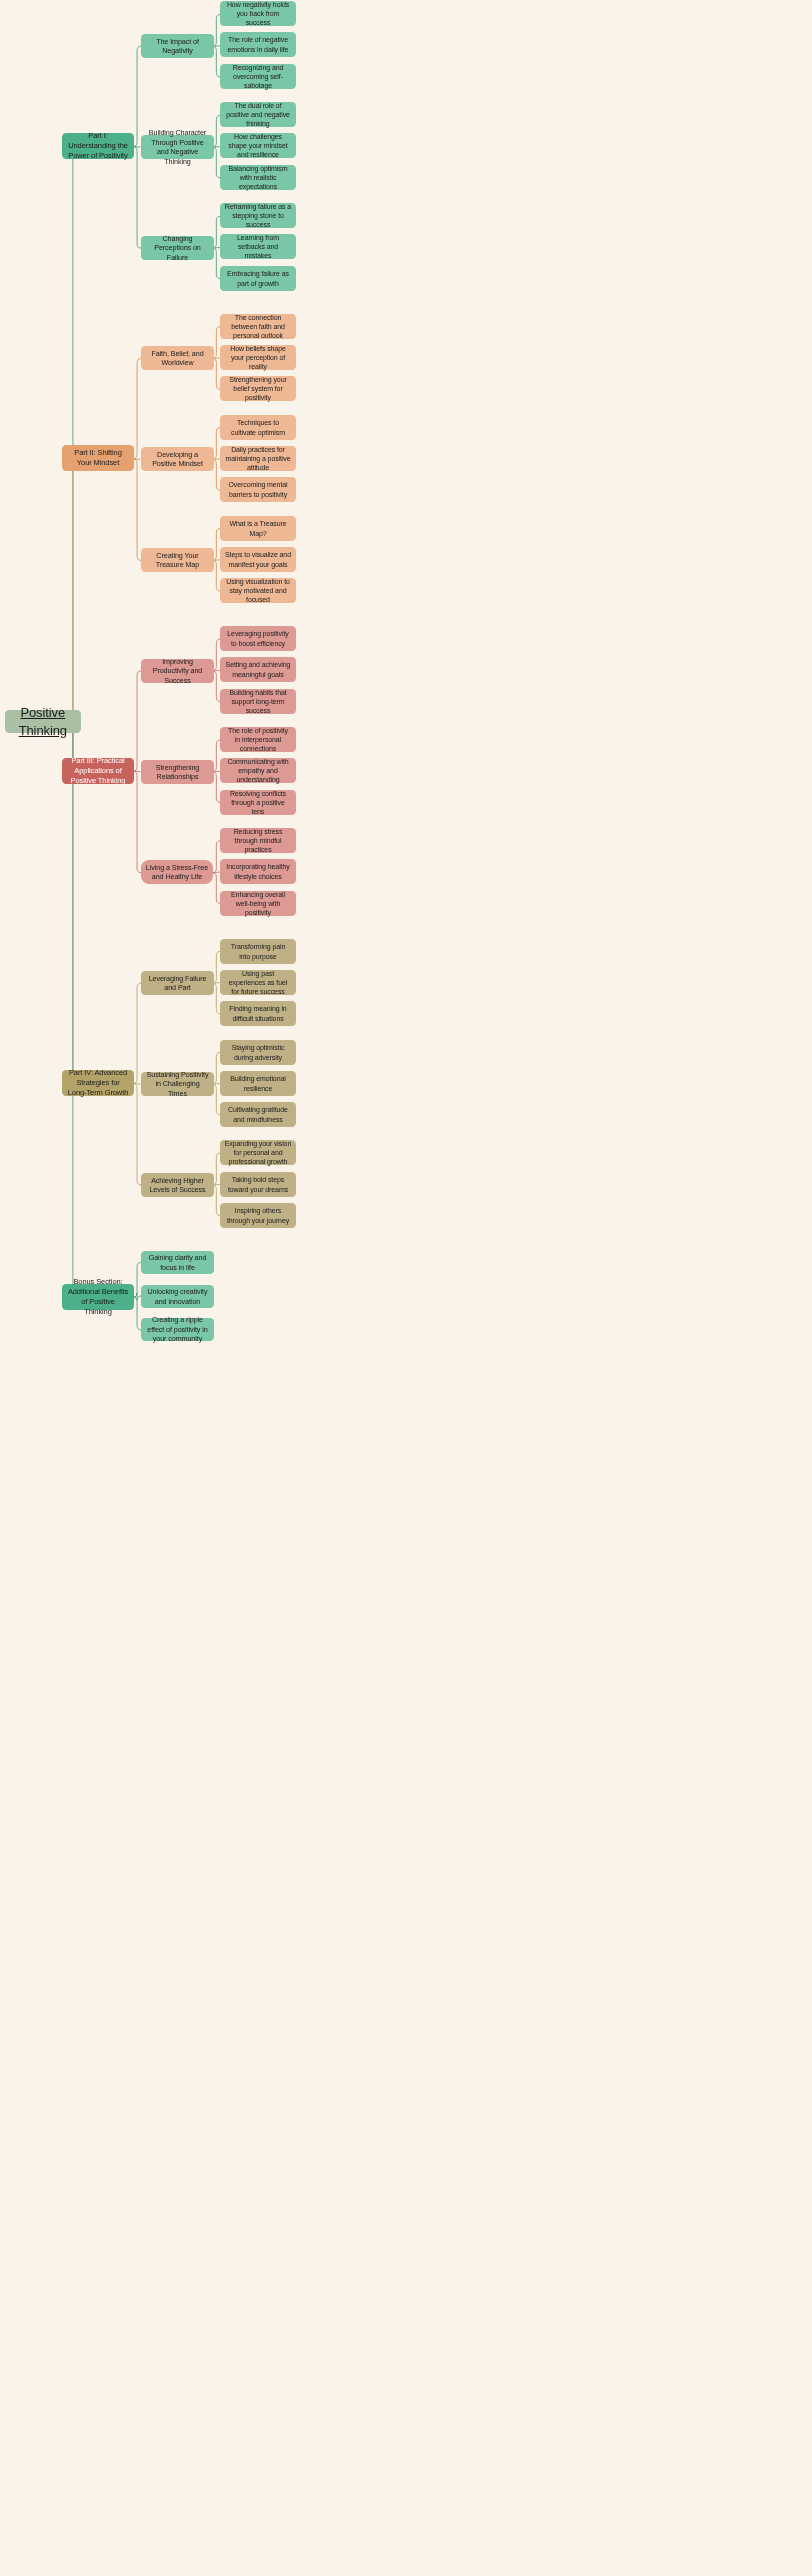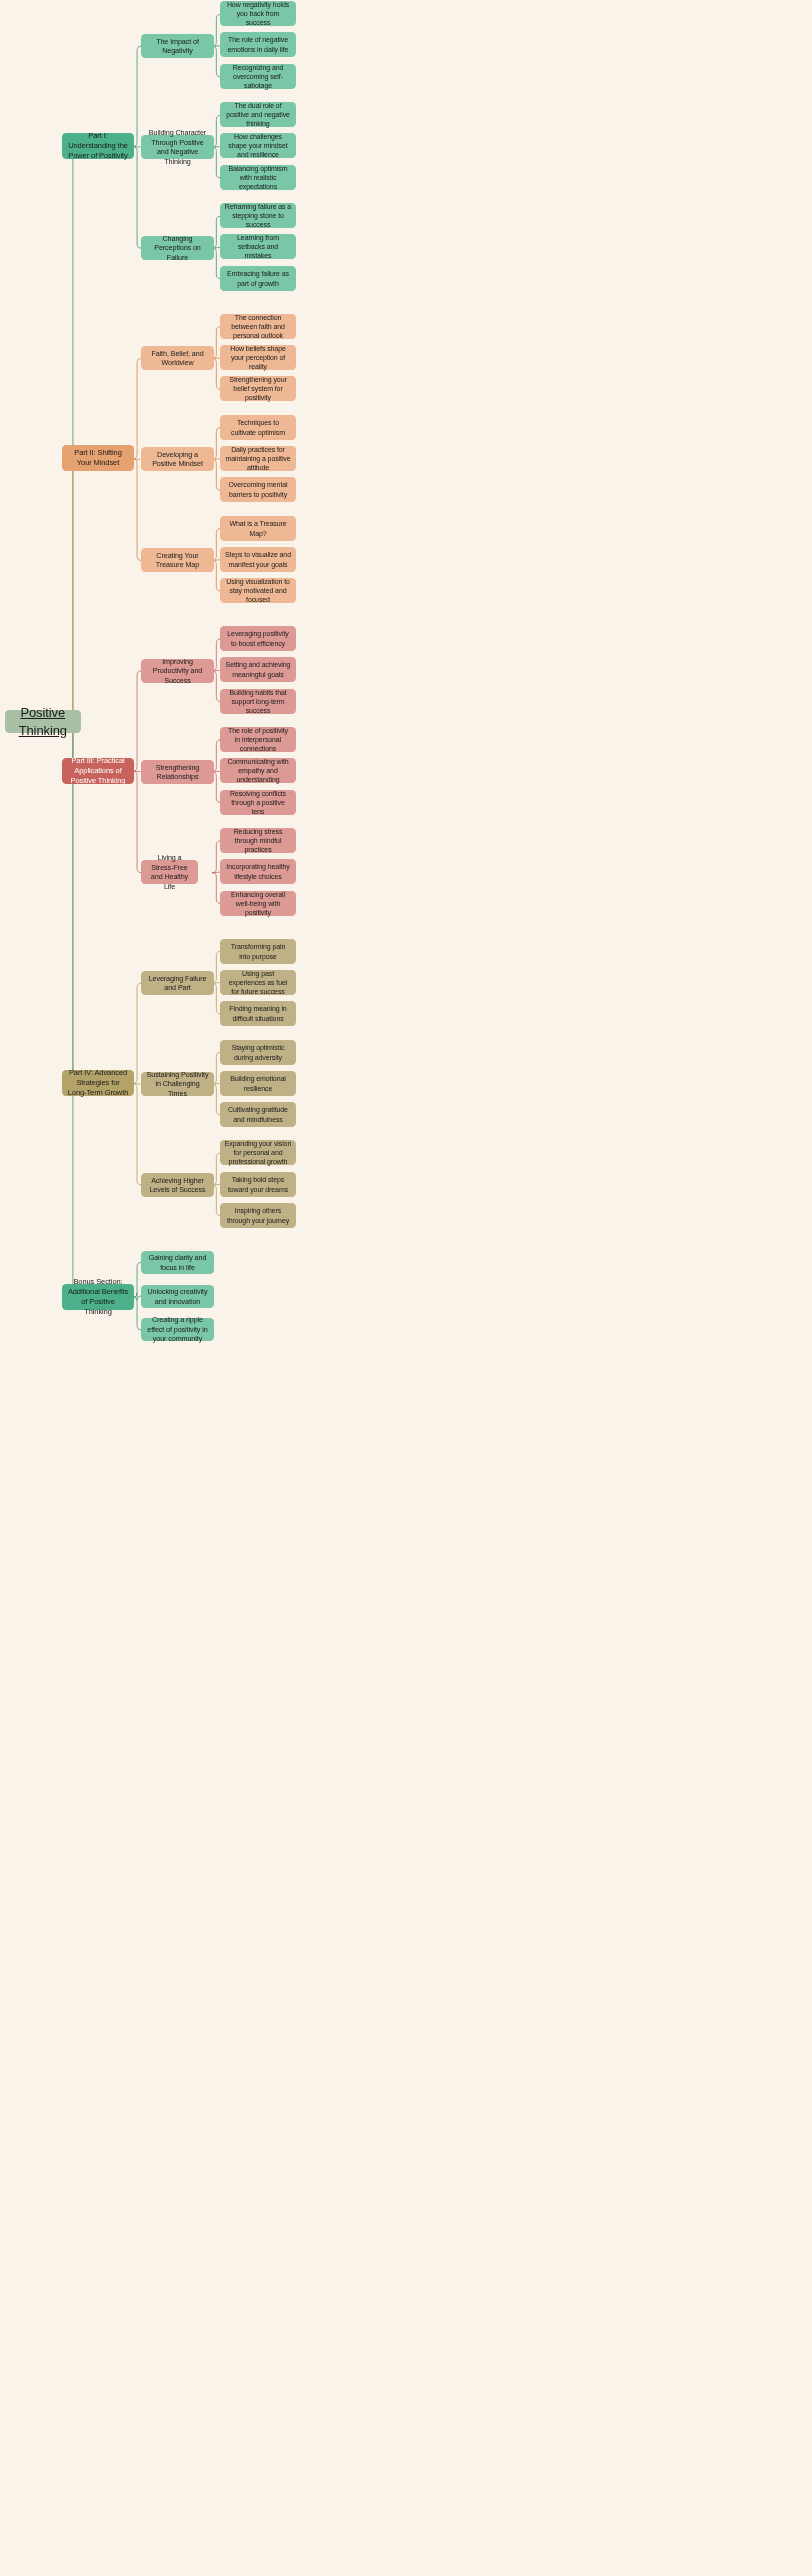--- a/index.html
+++ b/index.html
@@ -191,21 +191,21 @@
       </div>
       <div class="node lvl3" style="left: 220px; top: 727px; width: 76px; min-height: 25px; height: 25px; background: rgb(221, 154, 148);">
         <span>The role of positivity in interpersonal connections</span>
       </div>
       <div class="node lvl3" style="left: 220px; top: 758px; width: 76px; min-height: 25px; height: 25px; background: rgb(221, 154, 148);">
         <span>Communicating with empathy and understanding</span>
       </div>
       <div class="node lvl3" style="left: 220px; top: 790px; width: 76px; min-height: 25px; height: 25px; background: rgb(221, 154, 148);">
         <span>Resolving conflicts through a positive lens</span>
       </div>
-      <div class="node lvl2" style="left: 141px; top: 860px; width: 57px; min-height: 24px; height: 24px; background: rgb(221, 154, 148);">
+      <div class="node lvl2" style="left: 141px; top: 860px; width: 72px; min-height: 24px; height: 24px; background: rgb(221, 154, 148); border-radius: 8px;">
         <span>Living a Stress-Free and Healthy Life</span>
       </div>
       <div class="node lvl3" style="left: 220px; top: 828px; width: 76px; min-height: 25px; height: 25px; background: rgb(221, 154, 148);">
         <span>Reducing stress through mindful practices</span>
       </div>
       <div class="node lvl3" style="left: 220px; top: 859px; width: 76px; min-height: 25px; height: 25px; background: rgb(221, 154, 148);">
         <span>Incorporating healthy lifestyle choices</span>
       </div>
       <div class="node lvl3" style="left: 220px; top: 891px; width: 76px; min-height: 25px; height: 25px; background: rgb(221, 154, 148);">
         <span>Enhancing overall well-being with positivity</span>

